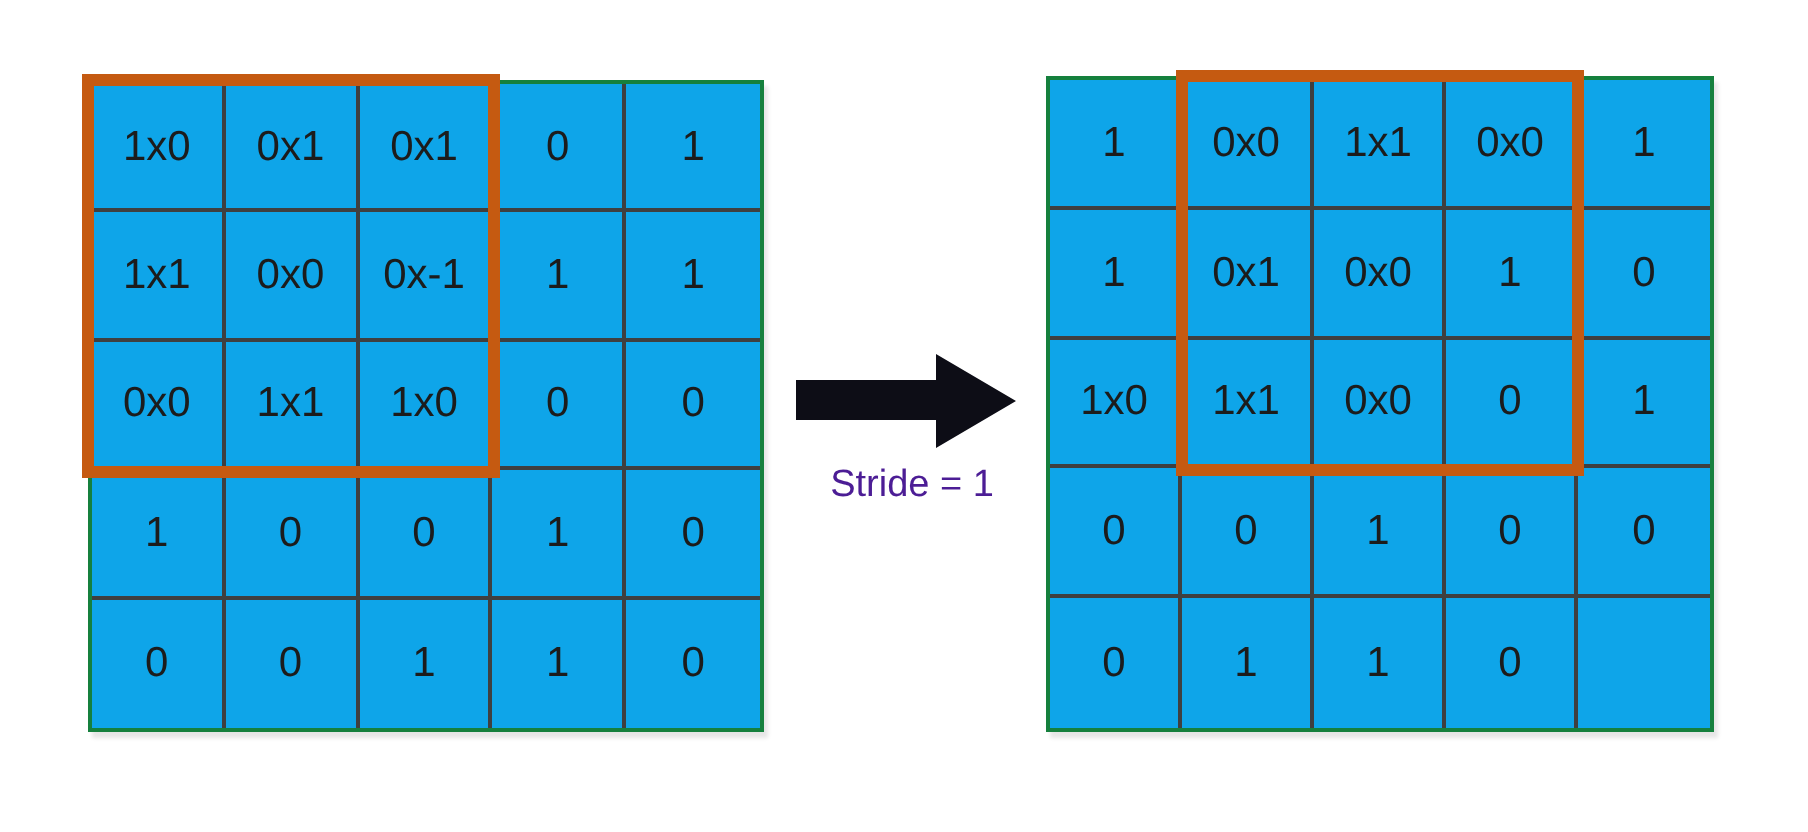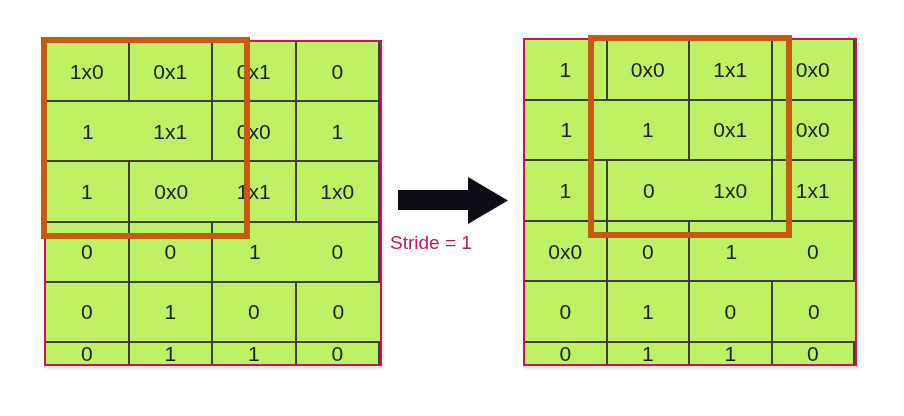--- a/index.html
+++ b/index.html
@@ -2,24 +2,24 @@
 <html><head>
 <meta charset="utf-8">
 <style>
   html,body{margin:0;padding:0;background:#ffffff;}
   .canvas{
     position:relative;width:904px;height:416px;background:#ffffff;
     font-family:"Liberation Sans", sans-serif;overflow:hidden;
   }
   .grid{
     position:absolute;display:grid;
-    grid-template-columns:repeat(4,1fr);
+    grid-template-columns:repeat(5,1fr);
     grid-template-rows:repeat(5,1fr);
-    background:#bef264;
-    border:2px solid #be185d;
+    background:#0ea5e9;
+    border:2px solid #15803d;
     box-sizing:border-box;
     box-shadow:2px 3px 2px rgba(0,0,0,0.10);
   }
   .grid-left{left:44px;top:40px;width:338px;height:326px;}
   .grid-right{left:523px;top:38px;width:334px;height:328px;}
   .cell{
     border-right:2px solid #3f3f3f;
     border-bottom:2px solid #3f3f3f;
     display:flex;align-items:center;justify-content:center;
     font-size:21px;color:#1c1c1c;line-height:1;
@@ -29,36 +29,37 @@
   .cell:nth-child(n+21){border-bottom:none;}
   .hl{
     position:absolute;border:6px solid #c55a11;box-sizing:border-box;
     pointer-events:none;background:transparent;
   }
   .hl-left{left:41px;top:37px;width:209px;height:202px;}
   .hl-right{left:588px;top:35px;width:204px;height:203px;}
   .arrow-wrap{position:absolute;left:398px;top:176px;width:110px;height:49px;}
   .stride-label{
     position:absolute;left:390px;top:232px;width:132px;
-    text-align:left;font-size:19px;color:#be185d;
+    text-align:center;font-size:19px;color:#4c1d95;
   }
 </style>
 </head>
 <body>
 
 <div class="canvas">
 
   <div class="grid grid-left">
       <div class="cell">1x0</div>
       <div class="cell">0x1</div>
       <div class="cell">0x1</div>
       <div class="cell">0</div>
       <div class="cell">1</div>
       <div class="cell">1x1</div>
       <div class="cell">0x0</div>
+      <div class="cell">0x-1</div>
       <div class="cell">1</div>
       <div class="cell">1</div>
       <div class="cell">0x0</div>
       <div class="cell">1x1</div>
       <div class="cell">1x0</div>
       <div class="cell">0</div>
       <div class="cell">0</div>
       <div class="cell">1</div>
       <div class="cell">0</div>
       <div class="cell">0</div>

